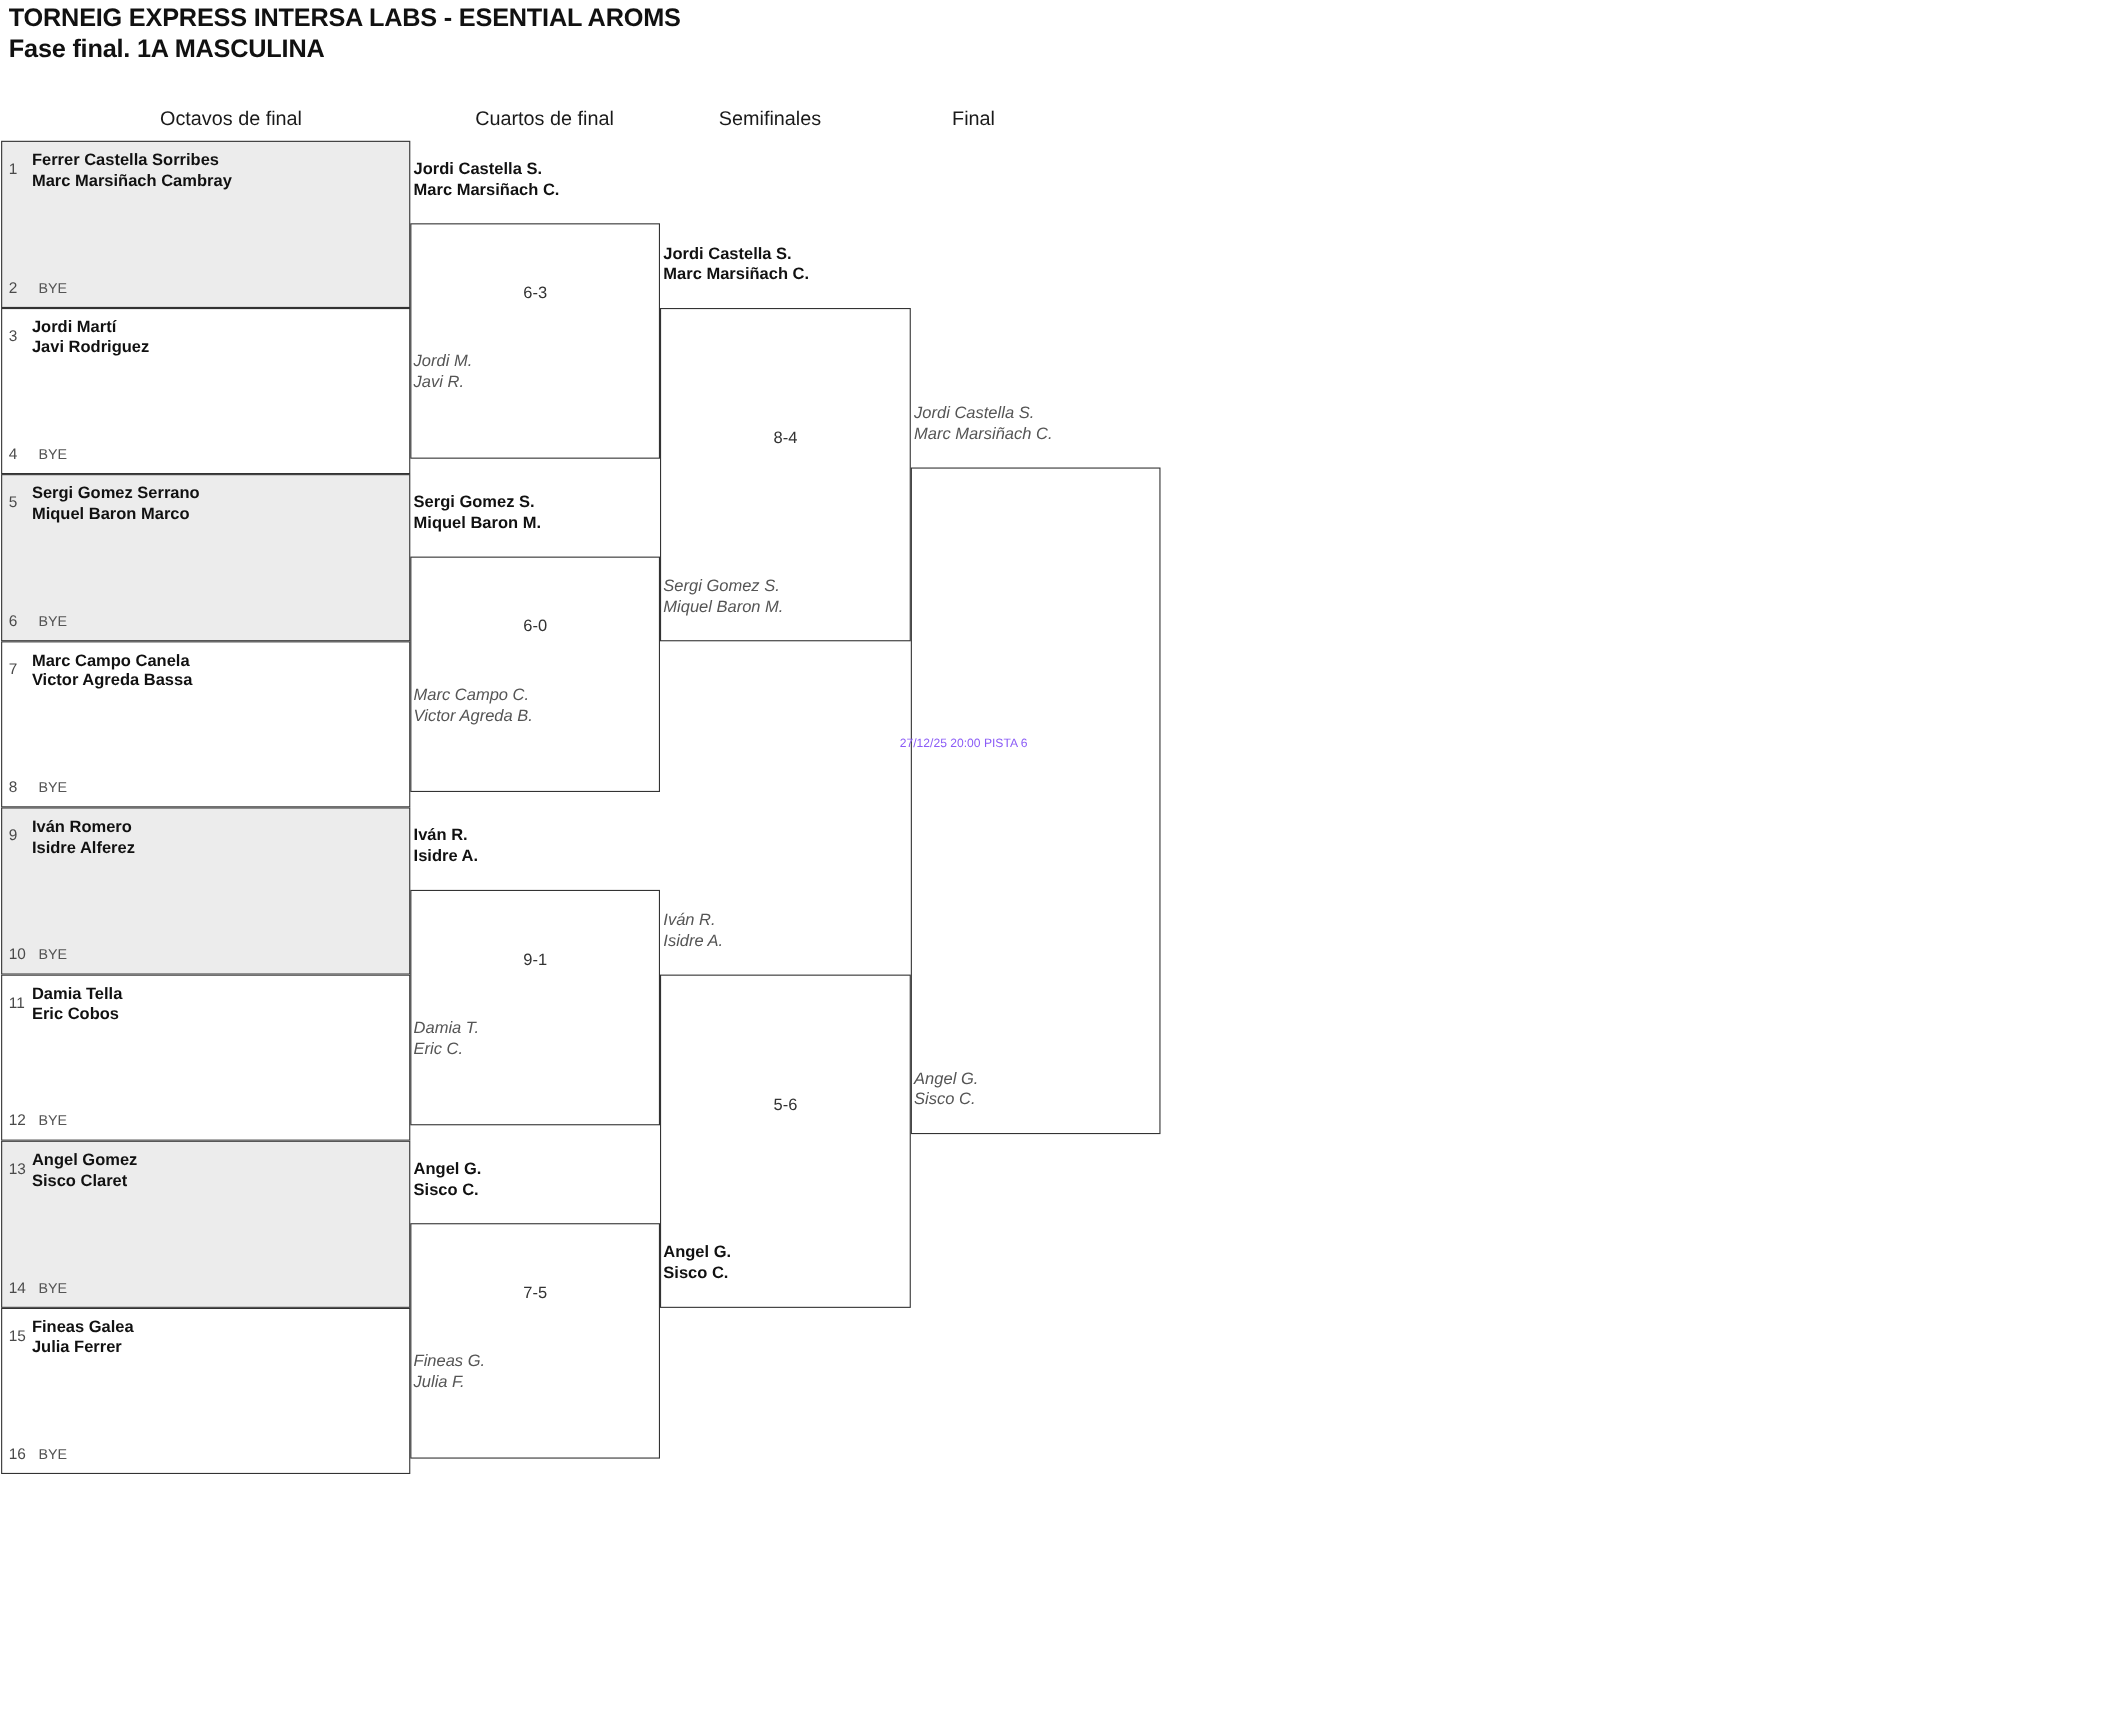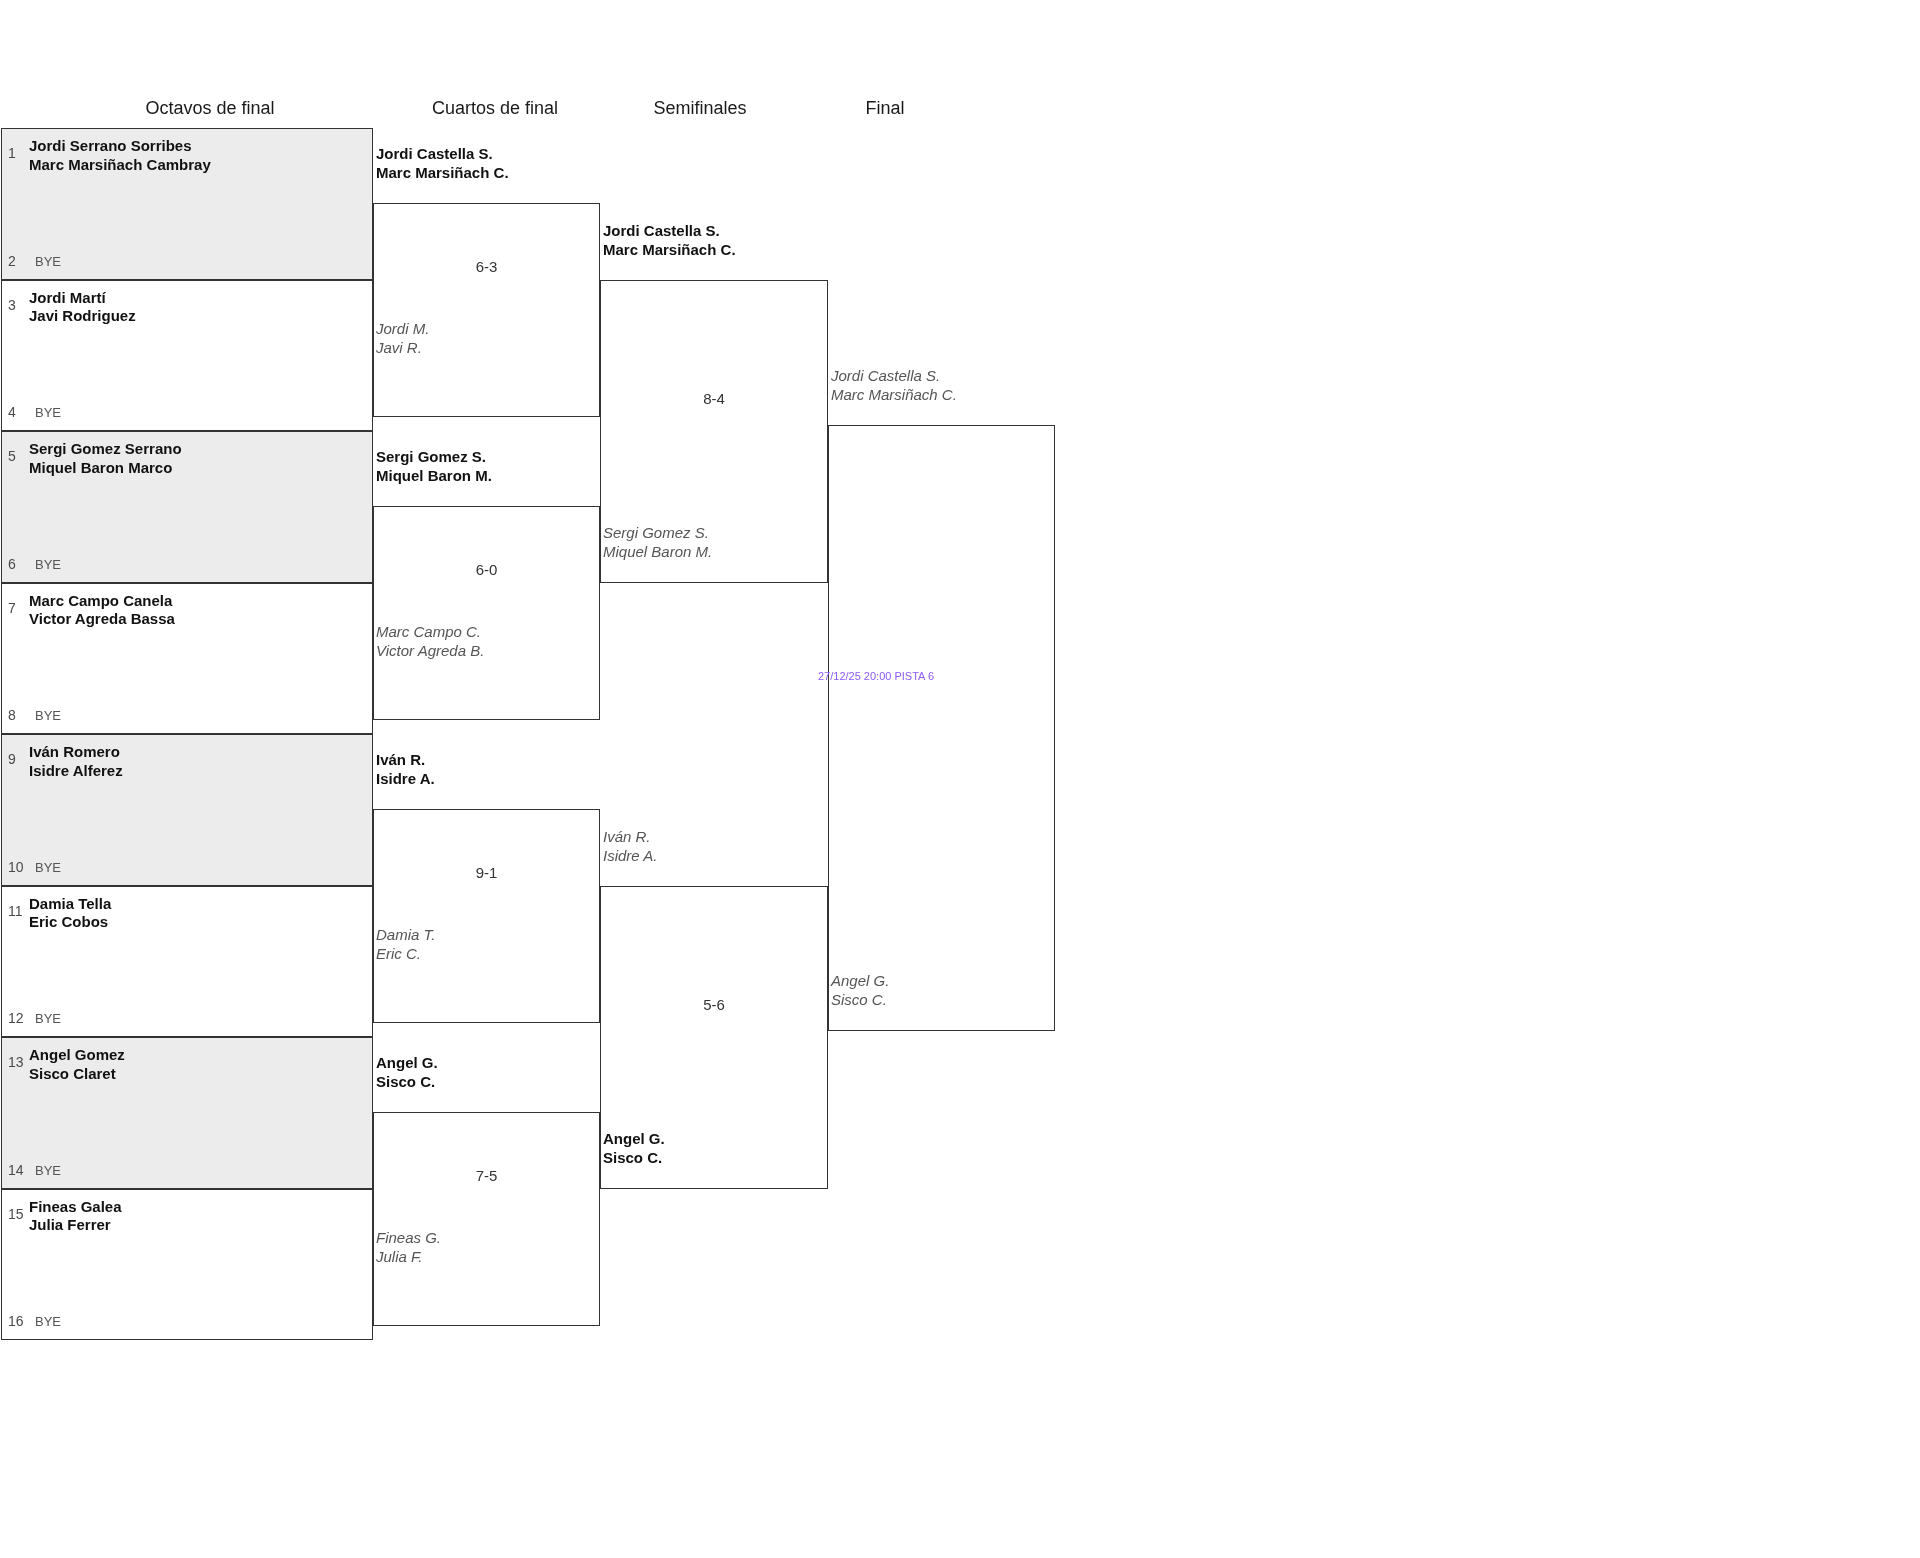--- a/index.html
+++ b/index.html
@@ -161,33 +161,37 @@
     color: #8b5cf6;
     text-align: left;
     white-space: nowrap;
   }
 </style>
 </head>
 <body>
 
 <div id="header">
 
+  <div id="title-block">
+    <div class="title-line1">TORNEIG EXPRESS INTERSA LABS - ESENTIAL AROMS</div>
+    <div class="title-line2">Fase final. 1A MASCULINA</div>
+  </div>
 
 </div>
 
 <div class="round-header" style="left:60px;  top:98px; width:300px;">Octavos de final</div>
 <div class="round-header" style="left:345px; top:98px; width:300px;">Cuartos de final</div>
 <div class="round-header" style="left:560px; top:98px; width:280px;">Semifinales</div>
 <div class="round-header" style="left:790px; top:98px; width:190px;">Final</div>
 
 <div id="round1-col">
     <div class="seed-box alt" style="left:1px; top:128px; width:372px; height:151.5px;">
       <div class="seed-num seed-top-num">1</div>
       <div class="seed-names">
-        <div>Jordi Serrano Sorribes</div>
+        <div>Ferrer Castella Sorribes</div>
         <div>Marc Marsiñach Cambray</div>
       </div>
       <div class="seed-num seed-bot-num">2</div>
       <div class="seed-bye">BYE</div>
     </div>
     <div class="seed-box" style="left:1px; top:279.5px; width:372px; height:151.5px;">
       <div class="seed-num seed-top-num">3</div>
       <div class="seed-names">
         <div>Jordi Martí</div>
         <div>Javi Rodriguez</div>

